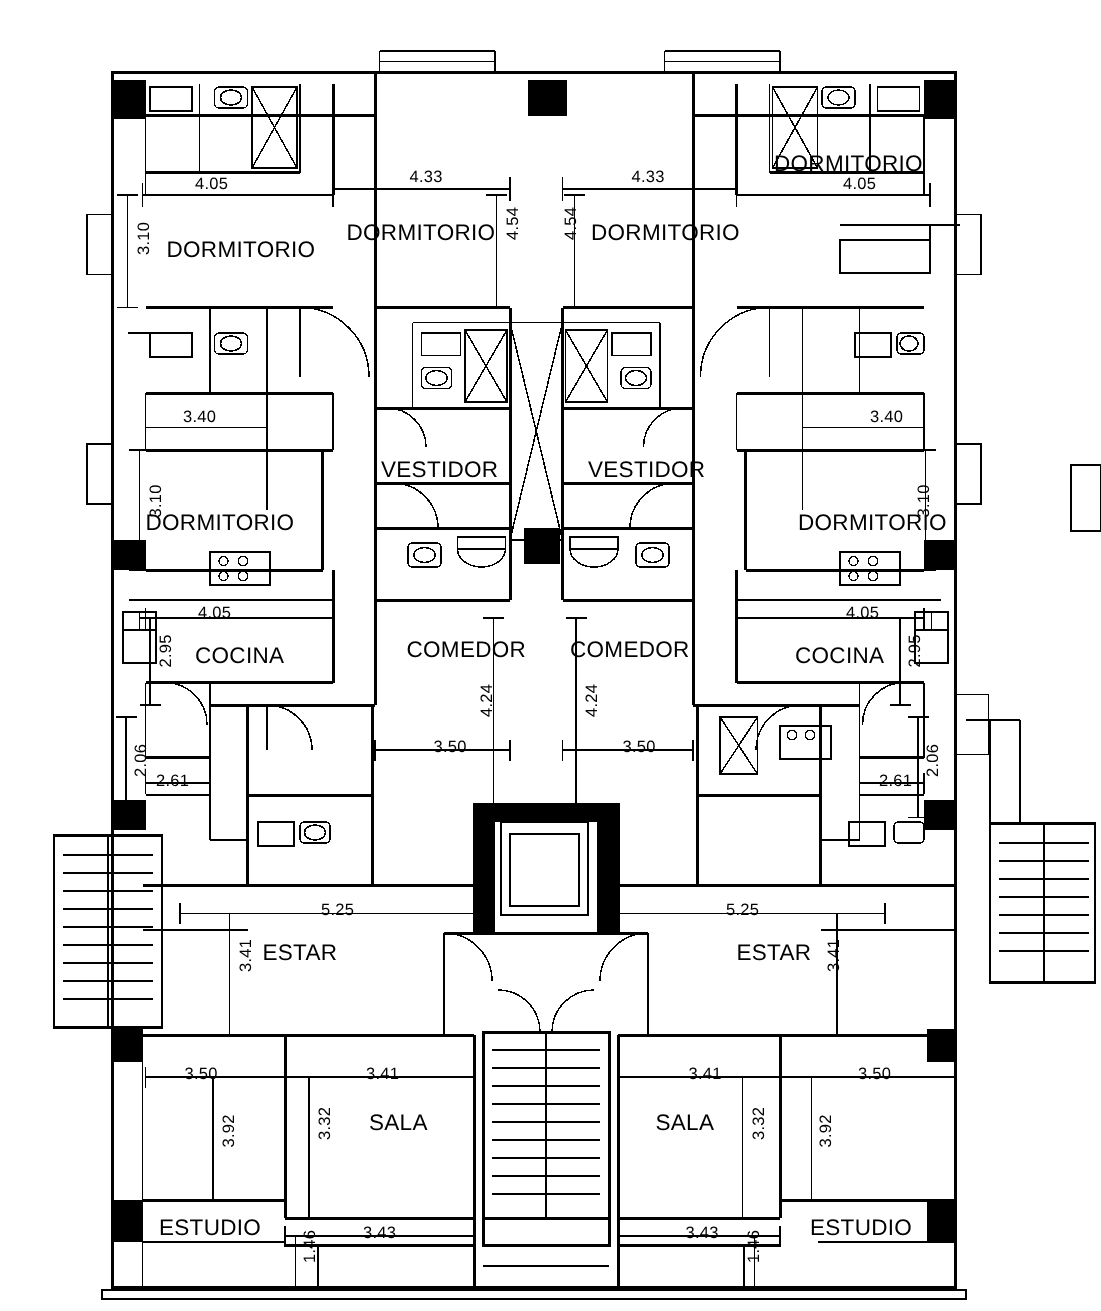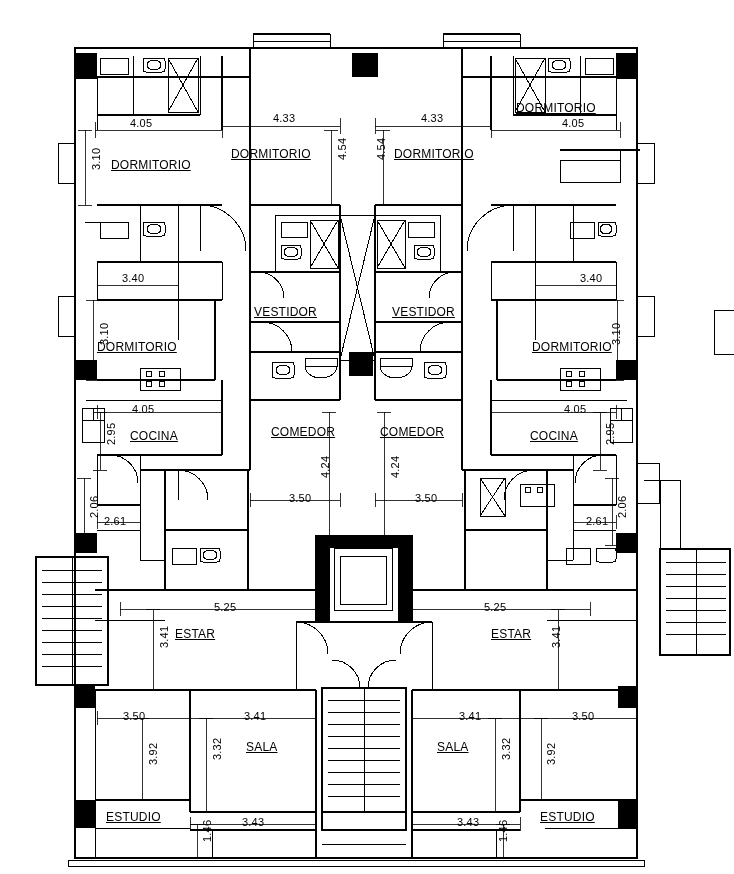--- a/index.html
+++ b/index.html
@@ -22,22 +22,21 @@
   }
   .lbl {
     position: absolute;
     font-family: "Liberation Sans", sans-serif;
     color: #000000;
     white-space: nowrap;
     line-height: 1;
     letter-spacing: 0.2px;
   }
   .room-label {
-    font-size: 12px;
-    text-decoration: underline;
+    font-size: 15px;
   }
   .dim-label {
     font-size: 11px;
   }
   .vert {
     transform-origin: left top;
     transform: rotate(-90deg);
   }
 </style>
 </head>

